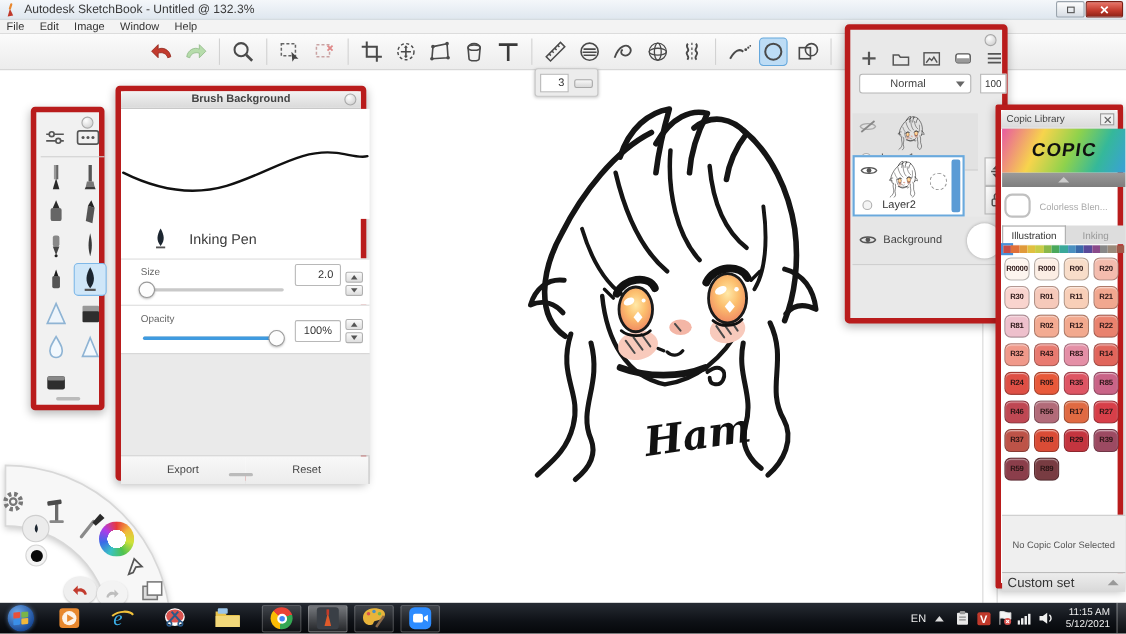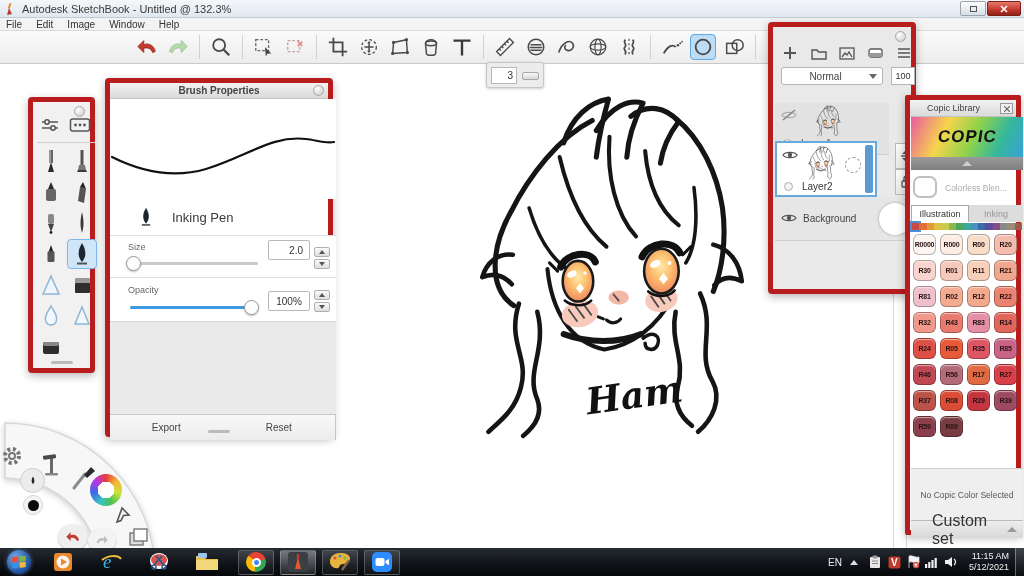--- a/index.html
+++ b/index.html
@@ -422,21 +422,21 @@
         <svg width="24" height="26" viewBox="0 0 24 26">
           <rect x="4" y="8" width="16" height="12" rx="2" fill="#2e2e2e"></rect>
           <rect x="4" y="8" width="16" height="4" rx="2" fill="#888"></rect>
         </svg>
       </div>
     <div class="handle" style="bottom:4px"></div>
   </div>
 
   <div class="panel" style="left:105px;top:78px;width:228px;height:359px;background:#fff">
     <div class="ptitle">
-      <span>Brush Properties</span>
+      <span>Brush Background</span>
       <div class="roundbtn" style="right:4px;top:2px"></div>
     </div>
     <svg width="226" height="100" viewBox="0 0 226 100" style="display:block;background:#fff">
       <path d="M2,58 C30,72 62,80 96,70 C138,57 162,36 196,40 C206,41 216,45 224,43" fill="none" stroke="#111" stroke-width="2.2" stroke-linecap="round"></path>
     </svg>
     <div class="abs" style="left:0;top:116px;width:226px;height:36px;display:flex;align-items:center">
       <svg width="20" height="26" viewBox="0 0 24 26" style="margin-left:26px">
           <path d="M12,2 C8,9 7,15 12,21 C17,15 16,9 12,2 Z" fill="#1c2630"></path>
           <rect x="7" y="21.5" width="10" height="2" fill="#555"></rect>
         </svg>
@@ -564,21 +564,21 @@
       <svg class="abs" style="left:6px;top:15px" width="16" height="12" viewBox="0 0 16 12">
           <path d="M1,6 C3,2.5 13,2.5 15,6 C13,9.5 3,9.5 1,6 Z" fill="none" stroke="#555" stroke-width="1.3"></path>
           <circle cx="8" cy="6" r="2.2" fill="#555"></circle>
         </svg>
       <span class="lname abs" style="left:28px;top:16px;color:#444">Background</span>
       <div class="abs" style="left:104px;top:6px;width:32px;height:32px;border-radius:50%;background:#fff;box-shadow:0 0 3px rgba(0,0,0,.3)"></div>
     </div>
   </div>
 
   <div class="panel" style="left:905px;top:95px;width:116px;height:440px;background:#fff;border-radius:2px">
-    <div class="ptitle" style="justify-content:flex-start;padding-left:17px;font-weight:normal;height:17px">
+    <div class="ptitle" style="justify-content:flex-start;padding-left:5px;font-weight:normal;height:17px">
       <span style="font-size:9px">Copic Library</span>
       <div class="abs" style="right:3px;top:3px;width:13px;height:11px;border:1px solid #999;background:#f0f0f0;display:flex;align-items:center;justify-content:center">
         <svg width="6" height="6" viewBox="0 0 6 6">
             <path d="M0,0 L6,6 M6,0 L0,6" stroke="#666" stroke-width="1.2"></path>
           </svg>
       </div>
     </div>
     <div class="abs" style="left:1px;top:17px;width:112px;height:40px;display:flex;align-items:center;justify-content:center;background:linear-gradient(115deg,#e85aa0 0%,#f7d44c 30%,#8fd24c 55%,#35b89a 78%,#3aa0d8 100%)">
       <span style="font-size:17px;font-weight:bold;letter-spacing:1px;color:#111;transform:skewX(-8deg)">COPIC</span>
     </div>
@@ -703,21 +703,21 @@
           <span class="swl">R59</span>
         </div>
         <div class="swatch" style="background: rgb(120, 60, 66);">
           <span class="swl">R89</span>
         </div>
       </div>
     <div class="abs" style="left:1px;top:368px;width:112px;height:52px;background:#efefef;border-top:1px solid #ccc;display:flex;align-items:center;justify-content:center">
       <span style="font-size:8.5px;color:#555">No Copic Color Selected</span>
     </div>
     <div class="abs" style="left:1px;top:420px;width:112px;height:18px;background:linear-gradient(#ededed,#d8d8d8);border-top:1px solid #bbb;display:flex;align-items:center">
-      <span style="margin-left:21px;font-size:16px;color:#333">Custom set</span>
+      <span style="margin-left:5px;font-size:12px;color:#333">Custom set</span>
       <span style="margin-left:auto;margin-right:6px;width:0;height:0;border-left:5px solid transparent;border-right:5px solid transparent;border-bottom:5px solid #999"></span>
     </div>
   </div>
 
   <svg class="abs" style="left:0;top:398px;filter:drop-shadow(0 2px 3px rgba(0,0,0,.2))" width="190" height="150" viewBox="0 0 190 150">
     <path d="M 5,25 A150,150 0 0 1 155,175 L 100,175 A95,95 0 0 0 5,80 Z" fill="#f7f7f7" stroke="#d8d8d8" stroke-width="1.5"></path>
   </svg>
   <div class="abs" style="left:0px;top:444px"><svg width="24" height="24" viewBox="0 0 24 24">
         <circle cx="12" cy="12" r="7" fill="none" stroke="#777" stroke-width="4" stroke-dasharray="3 2.6"></circle>
         <circle cx="12" cy="12" r="3" fill="none" stroke="#777" stroke-width="2"></circle>

